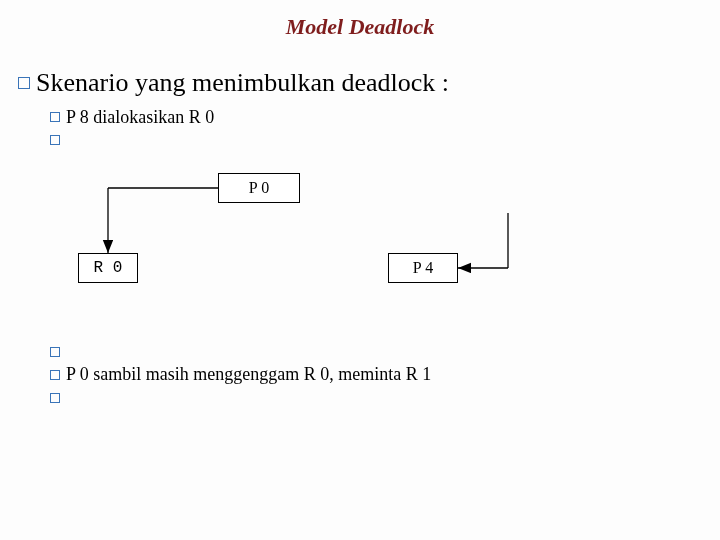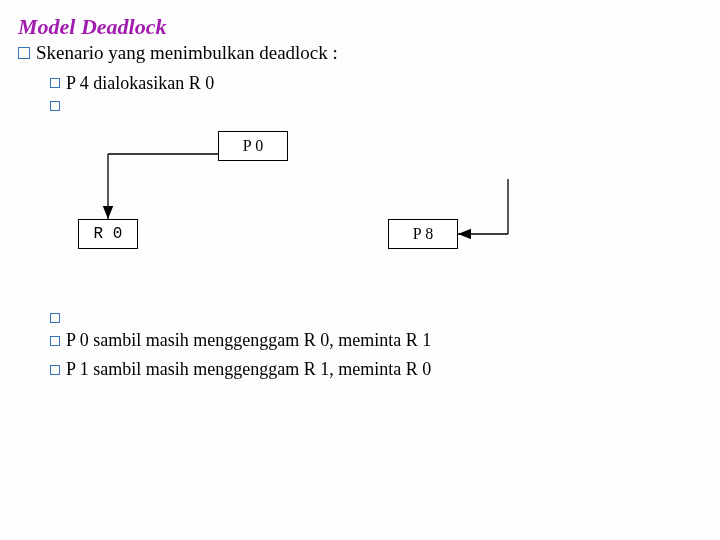--- a/index.html
+++ b/index.html
@@ -10,41 +10,42 @@
     background: #fdfdfd;
     font-family: "Times New Roman", Times, serif;
     color: #000;
     padding: 14px 18px;
     position: relative;
   }
   .title {
     font-family: "Comic Sans MS", "Segoe Script", cursive;
     font-style: italic;
     font-weight: 700;
-    color: #a21caf;
+    color: #7f1d1d;
     font-size: 22px;
-    margin-bottom: 1px;
+    margin-bottom: 26px;
+    text-align: center;
   }
   .bullet-row {
     display: flex;
     align-items: center;
     gap: 6px;
     margin-bottom: 6px;
   }
   .bullet-row.level1 { margin-left: 0; }
   .bullet-row.level2 { margin-left: 32px; }
   .sq {
     display: inline-block;
     width: 12px;
     height: 12px;
     border: 1.5px solid #3a74b8;
     flex: none;
   }
   .level2 .sq { width: 10px; height: 10px; }
-  .btxt { font-size: 19px; line-height: 1.3; }
+  .btxt { font-size: 26px; line-height: 1.3; }
   .level2 .btxt { font-size: 18px; }
   .diagram-wrap {
     position: relative;
     width: 560px;
     height: 170px;
     margin: 18px 0 14px 60px;
   }
   .diagram-wrap svg { position: absolute; top: 0; left: 0; }
   .node {
     position: absolute;
@@ -64,31 +65,31 @@
 
 <div class="title">Model Deadlock</div>
 
 <div class="bullet-row level1">
   <span class="sq"></span>
   <span class="btxt">Skenario yang menimbulkan deadlock :</span>
 </div>
 
 <div class="bullet-row level2">
   <span class="sq"></span>
-  <span class="btxt">P 4 dialokasikan R 0</span>
+  <span class="btxt">P 8 dialokasikan R 0</span>
 </div>
 <div class="bullet-row level2">
   <span class="sq"></span>
 </div>
 
 <div class="diagram-wrap">
 
-  <div class="node" style="left:140px; top:2px; width:70px; height:30px;">P 0</div>
+  <div class="node" style="left:140px; top:10px; width:82px; height:30px;">P 0</div>
   <div class="node" style="left:0px;   top:90px; width:60px; height:30px;font-family:Liberation Mono, monospace;">R 0</div>
-  <div class="node" style="left:310px; top:90px; width:70px; height:30px;">P 8</div>
+  <div class="node" style="left:310px; top:90px; width:70px; height:30px;">P 4</div>
 
   <svg width="560" height="170">
     <defs>
       <marker id="arr" markerWidth="12" markerHeight="12" refX="10" refY="4" orient="auto">
         <path d="M0,0 L10,4 L0,8 Z" fill="#000"></path>
       </marker>
     </defs>
 
     <line x1="140" y1="25" x2="30" y2="25" stroke="#000" stroke-width="1.3"></line>
     <line x1="30" y1="25" x2="30" y2="90" stroke="#000" stroke-width="1.3" marker-end="url(#arr)"></line>
@@ -100,14 +101,13 @@
 
 <div class="bullet-row level2">
   <span class="sq"></span>
 </div>
 <div class="bullet-row level2">
   <span class="sq"></span>
   <span class="btxt">P 0 sambil masih menggenggam R 0, meminta R 1</span>
 </div>
 <div class="bullet-row level2">
   <span class="sq"></span>
-  <span class="btxt">P 1 sambil masih menggenggam R 1, meminta R 0</span>
 </div>
 
 </body></html>

